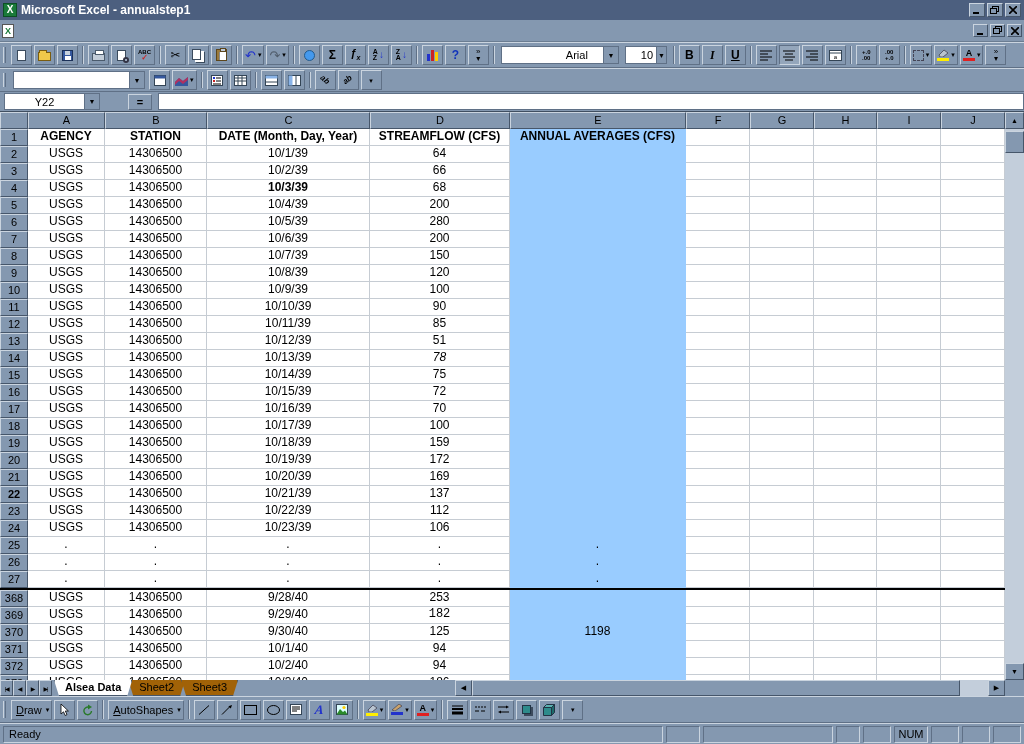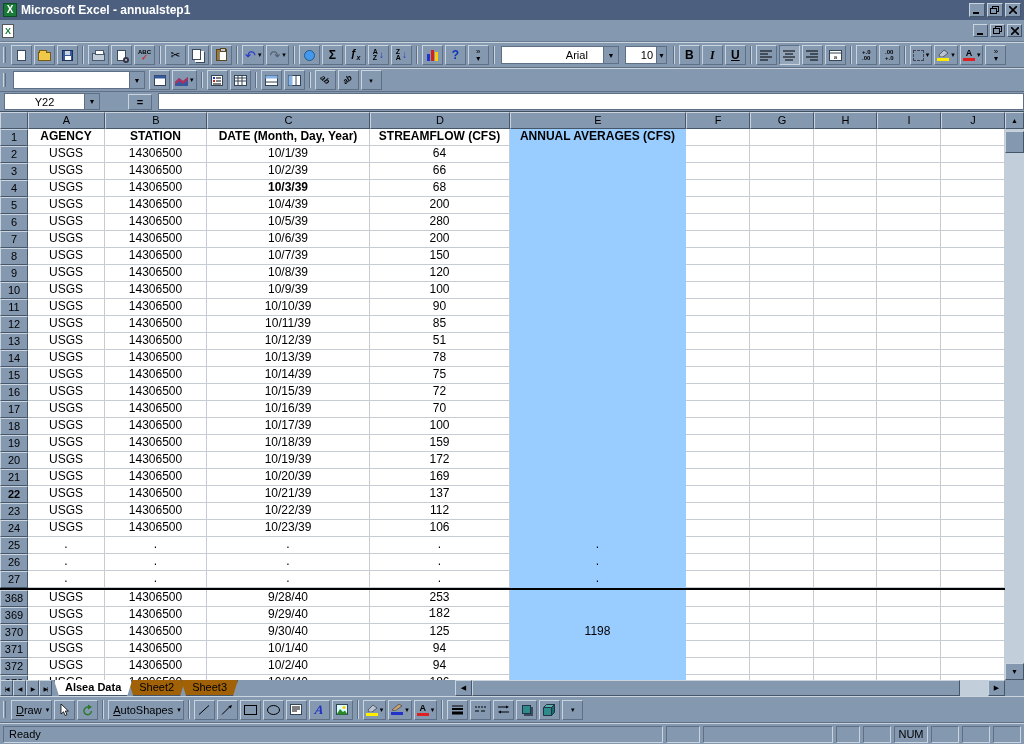--- a/index.html
+++ b/index.html
@@ -680,21 +680,21 @@
           <div class="cell" style="width: 64px;"></div>
           <div class="cell" style="width: 63px;"></div>
           <div class="cell" style="width: 64px;"></div>
           <div class="cell" style="width: 64px;"></div>
         </div>
         <div class="grow">
           <div class="rh">14</div>
           <div class="cell" style="width: 77px;">USGS</div>
           <div class="cell" style="width: 102px;">14306500</div>
           <div class="cell" style="width: 163px;">10/13/39</div>
-          <div class="cell" style="width: 140px;">78</div>
+          <div class="cell" style="width: 140px; font-style: italic;">78</div>
           <div class="cell hl" style="width: 176px;"></div>
           <div class="cell" style="width: 64px;"></div>
           <div class="cell" style="width: 64px;"></div>
           <div class="cell" style="width: 63px;"></div>
           <div class="cell" style="width: 64px;"></div>
           <div class="cell" style="width: 64px;"></div>
         </div>
         <div class="grow">
           <div class="rh">15</div>
           <div class="cell" style="width: 77px;">USGS</div>

